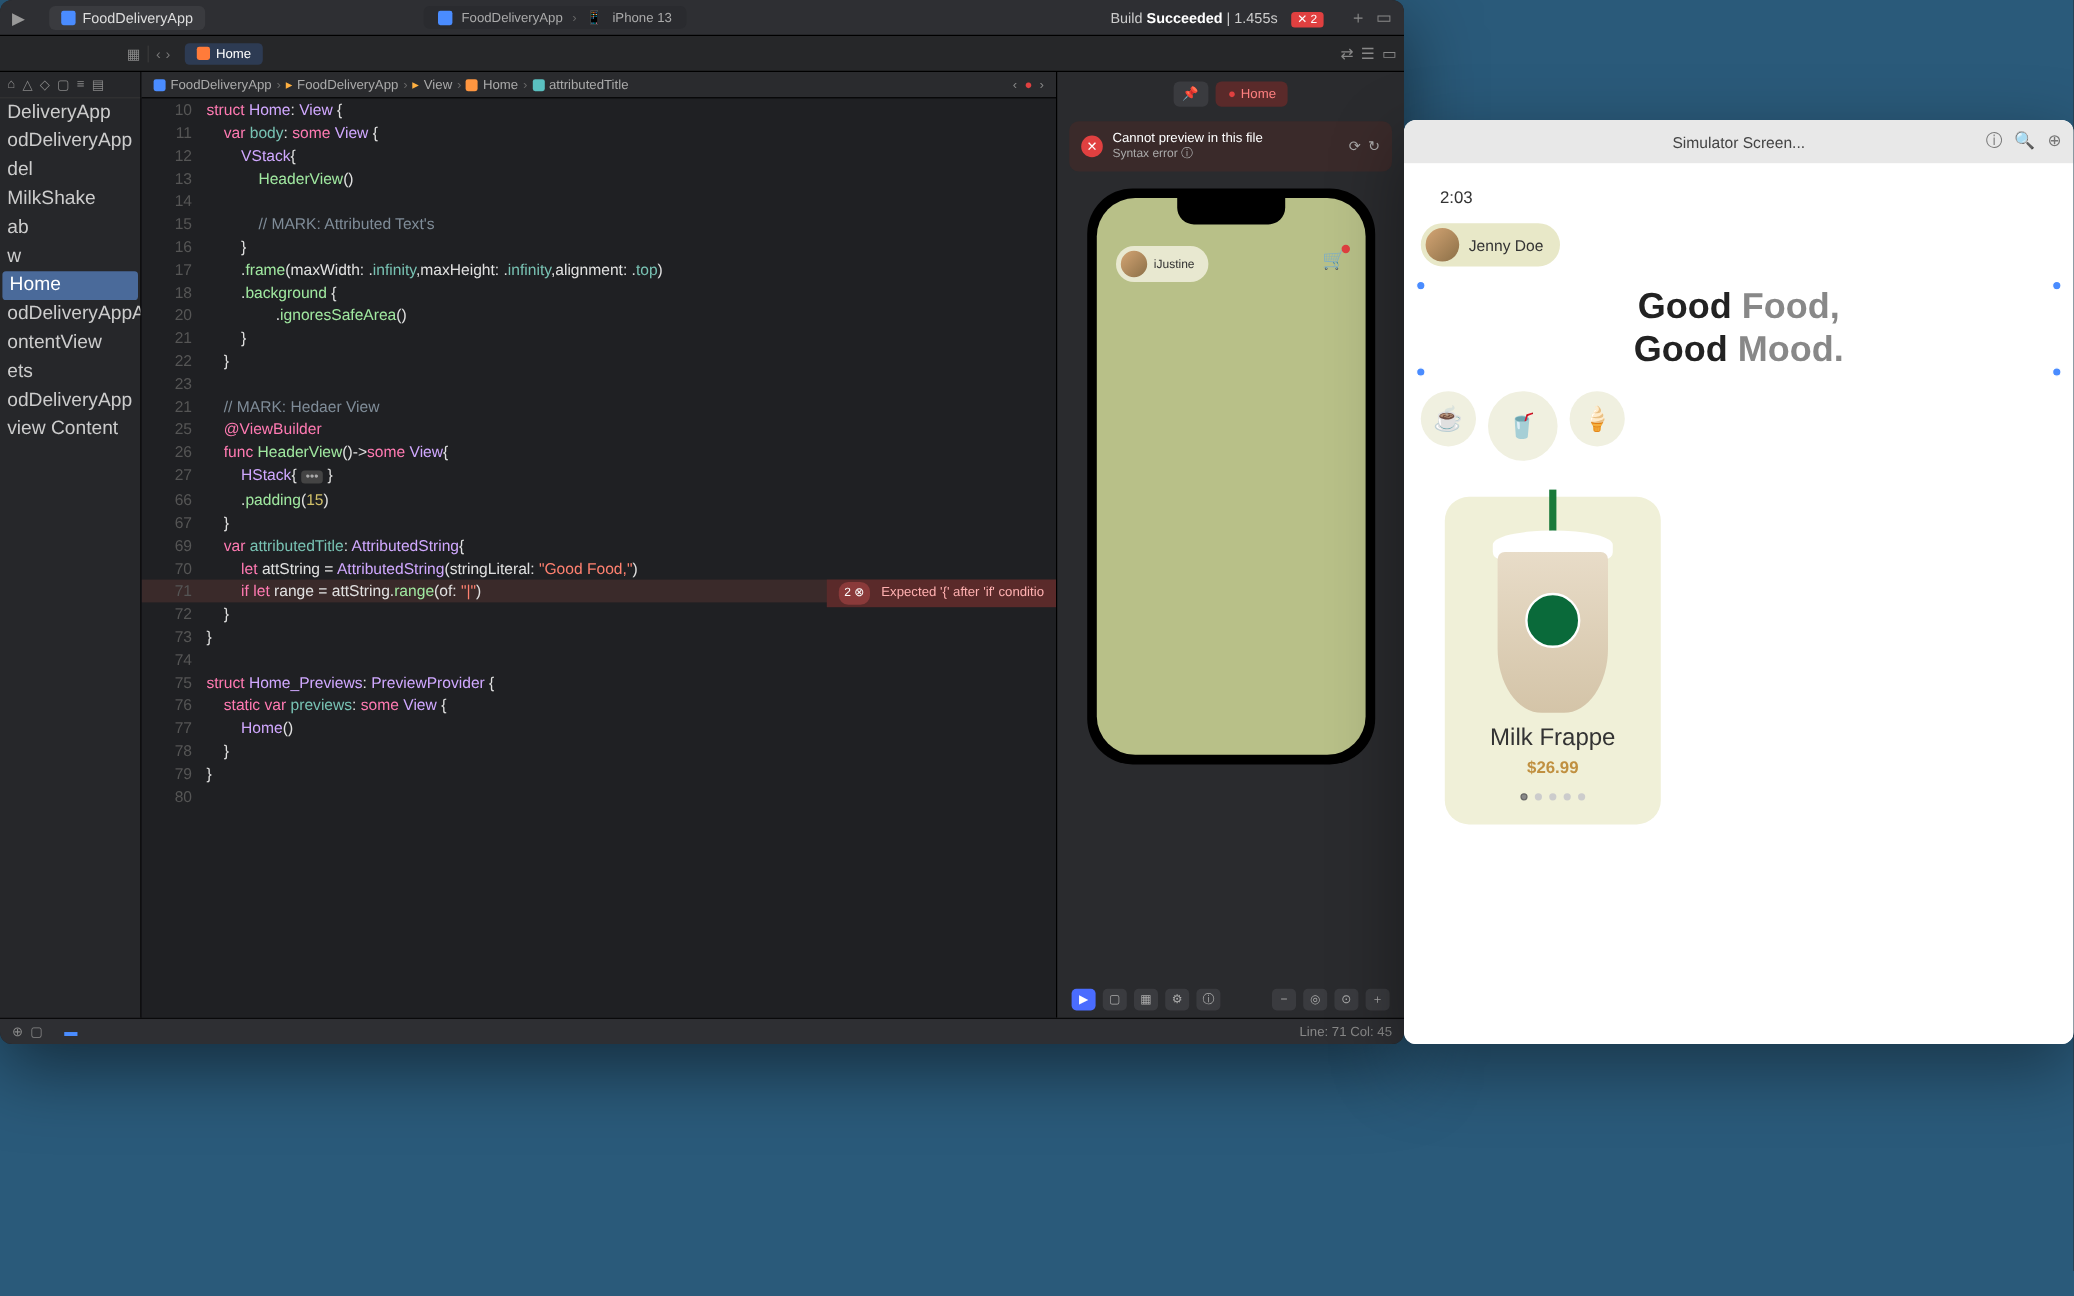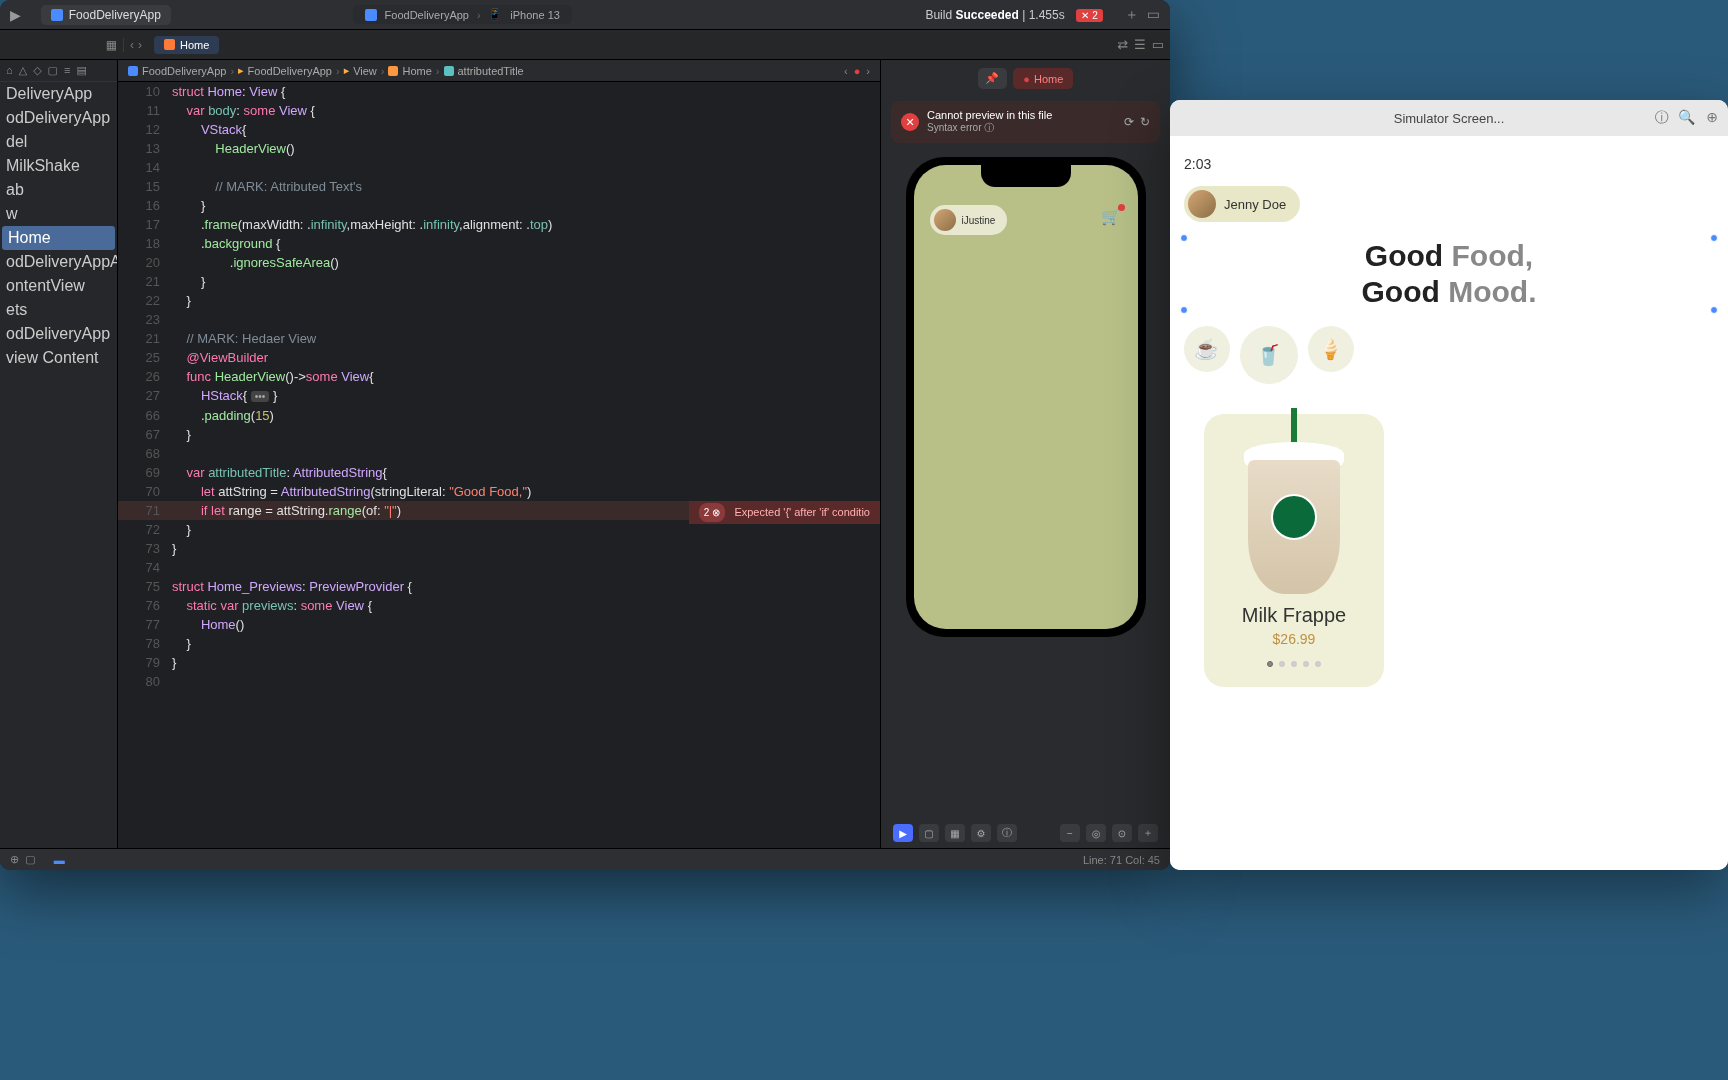--- a/index.html
+++ b/index.html
@@ -84,38 +84,38 @@
 .footer-btn.blue { background: #4a6cff; color: #fff; }
 
 .status-bar { height: 22px; background: #2e2f33; display: flex; align-items: center; padding: 0 10px; font-size: 11px; color: #888; border-top: 1px solid #000; }
 .status-right { margin-left: auto; }
 
 
 .sim-window { position: absolute; left: 1170px; top: 100px; width: 558px; height: 770px; background: #fff; border-radius: 10px; overflow: hidden; box-shadow: 0 20px 60px rgba(0,0,0,0.4); }
 .sim-title { height: 36px; background: #e8e8e8; display: flex; align-items: center; justify-content: center; font-size: 13px; color: #444; position: relative; }
 .sim-title-icons { position: absolute; right: 10px; display: flex; gap: 10px; color: #777; font-size: 14px; }
 .sim-body { padding: 20px 14px; background: #fff; height: calc(100% - 36px); }
-.sim-time { font-size: 14px; color: #333; margin-bottom: 14px; }
+.sim-time { font-size: 14px; color: #333; margin-bottom: 14px; margin-left: 16px; }
 .sim-user-chip { background: #e8e8c8; border-radius: 20px; padding: 4px 14px 4px 4px; display: inline-flex; align-items: center; gap: 8px; font-size: 13px; color: #333; margin-bottom: 16px; }
 .sim-avatar { width: 28px; height: 28px; border-radius: 50%; background: linear-gradient(135deg,#d4a574,#8b6f47); }
 .headline { font-size: 30px; font-weight: 700; color: #222; line-height: 1.2; text-align: center; }
 .headline .accent { color: #888; font-weight: 700; }
 .sel-handles { position: relative; }
 .sel-dot { position: absolute; width: 8px; height: 8px; background: #4a8cff; border-radius: 50%; border: 1px solid #fff; }
 .thumb-row { display: flex; gap: 10px; margin-top: 16px; }
 .thumb { width: 46px; height: 46px; border-radius: 50%; background: #f0f0e0; display: flex; align-items: center; justify-content: center; font-size: 20px; }
 .thumb.big { width: 58px; height: 58px; }
 .product-card { margin-top: 30px; background: #f0f0d8; border-radius: 20px; padding: 20px; display: flex; flex-direction: column; align-items: center; width: 180px; margin-left: 20px; }
 .cup { width: 120px; height: 160px; position: relative; }
 .straw { position: absolute; top: -26px; left: 50%; width: 6px; height: 40px; background: #1a7a3a; transform: translateX(-50%); }
 .lid { position: absolute; top: 8px; left: 10px; right: 10px; height: 24px; background: #fff; border-radius: 50% 50% 6px 6px; }
 .cup-body { position: absolute; top: 26px; left: 14px; right: 14px; bottom: 0; background: linear-gradient(180deg, #e8dcc8 0%, #d4c4a8 100%); border-radius: 6px 6px 40% 40%; }
 .sb-logo { position: absolute; top: 60px; left: 50%; transform: translateX(-50%); width: 46px; height: 46px; background: #0a6a3a; border-radius: 50%; border: 2px solid #fff; }
 .product-name { font-size: 20px; color: #333; margin-top: 10px; font-weight: 500; }
-.product-price { font-size: 14px; color: #c09040; margin-top: 4px; font-weight: 400; }
+.product-price { font-size: 14px; color: #c09040; margin-top: 4px; font-weight: 700; }
 .dots { display: flex; gap: 6px; margin-top: 14px; }
 .dot { width: 6px; height: 6px; border-radius: 50%; background: #ccc; }
 .dot.active { background: #888; border: 1px solid #666; }
 </style>
 </head>
 <body>
 
 <div class="xcode-window">
 
   <div class="toolbar">
@@ -226,21 +226,20 @@
           <div class="line"><span class="gutter">20</span><span class="code-content"><span class="plain">                .</span><span class="func">ignoresSafeArea</span><span class="plain">()</span></span></div>
           <div class="line"><span class="gutter">21</span><span class="code-content"><span class="plain">        }</span></span></div>
           <div class="line"><span class="gutter">22</span><span class="code-content"><span class="plain">    }</span></span></div>
           <div class="line"><span class="gutter">23</span><span class="code-content"><span class="plain"></span></span></div>
           <div class="line"><span class="gutter">21</span><span class="code-content"><span class="plain">    </span><span class="comment">// MARK: Hedaer View</span></span></div>
           <div class="line"><span class="gutter">25</span><span class="code-content"><span class="plain">    </span><span class="kw">@ViewBuilder</span></span></div>
           <div class="line"><span class="gutter">26</span><span class="code-content"><span class="plain">    </span><span class="kw">func</span><span class="plain"> </span><span class="func">HeaderView</span><span class="plain">()-&gt;</span><span class="kw">some</span><span class="plain"> </span><span class="type">View</span><span class="plain">{</span></span></div>
           <div class="line"><span class="gutter">27</span><span class="code-content"><span class="plain">        </span><span class="type">HStack</span><span class="plain">{ </span><span class="fold-dots">•••</span><span class="plain"> }</span></span></div>
           <div class="line"><span class="gutter">66</span><span class="code-content"><span class="plain">        .</span><span class="func">padding</span><span class="plain">(</span><span class="num">15</span><span class="plain">)</span></span></div>
           <div class="line"><span class="gutter">67</span><span class="code-content"><span class="plain">    }</span></span></div>
-          <div class="line"><span class="gutter">68</span><span class="code-content"><span class="plain"></span></span></div>
           <div class="line"><span class="gutter">69</span><span class="code-content"><span class="plain">    </span><span class="kw">var</span><span class="plain"> </span><span class="ident">attributedTitle</span><span class="plain">: </span><span class="type">AttributedString</span><span class="plain">{</span></span></div>
           <div class="line"><span class="gutter">70</span><span class="code-content"><span class="plain">        </span><span class="kw">let</span><span class="plain"> attString = </span><span class="type">AttributedString</span><span class="plain">(stringLiteral: </span><span class="str">"Good Food,"</span><span class="plain">)</span></span></div>
           <div class="line err" style="position: relative;"><span class="gutter">71</span><span class="code-content"><span class="plain">        </span><span class="kw">if</span><span class="plain"> </span><span class="kw">let</span><span class="plain"> range = attString.</span><span class="func">range</span><span class="plain">(of: </span><span class="str">"|"</span><span class="plain">)</span></span><span class="inline-err"><span class="err-count">2 ⊗</span> Expected '{' after 'if' conditio</span></div>
           <div class="line"><span class="gutter">72</span><span class="code-content"><span class="plain">    }</span></span></div>
           <div class="line"><span class="gutter">73</span><span class="code-content"><span class="plain">}</span></span></div>
           <div class="line"><span class="gutter">74</span><span class="code-content"><span class="plain"></span></span></div>
           <div class="line"><span class="gutter">75</span><span class="code-content"><span class="kw">struct</span><span class="plain"> </span><span class="type">Home_Previews</span><span class="plain">: </span><span class="type">PreviewProvider</span><span class="plain"> {</span></span></div>
           <div class="line"><span class="gutter">76</span><span class="code-content"><span class="plain">    </span><span class="kw">static</span><span class="plain"> </span><span class="kw">var</span><span class="plain"> </span><span class="ident">previews</span><span class="plain">: </span><span class="kw">some</span><span class="plain"> </span><span class="type">View</span><span class="plain"> {</span></span></div>
           <div class="line"><span class="gutter">77</span><span class="code-content"><span class="plain">        </span><span class="type">Home</span><span class="plain">()</span></span></div>
           <div class="line"><span class="gutter">78</span><span class="code-content"><span class="plain">    }</span></span></div>

